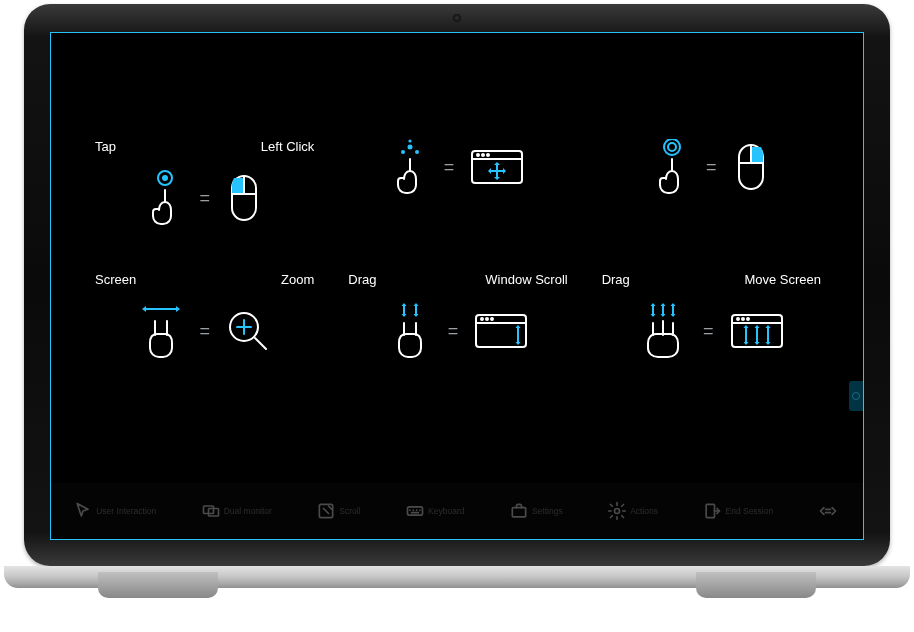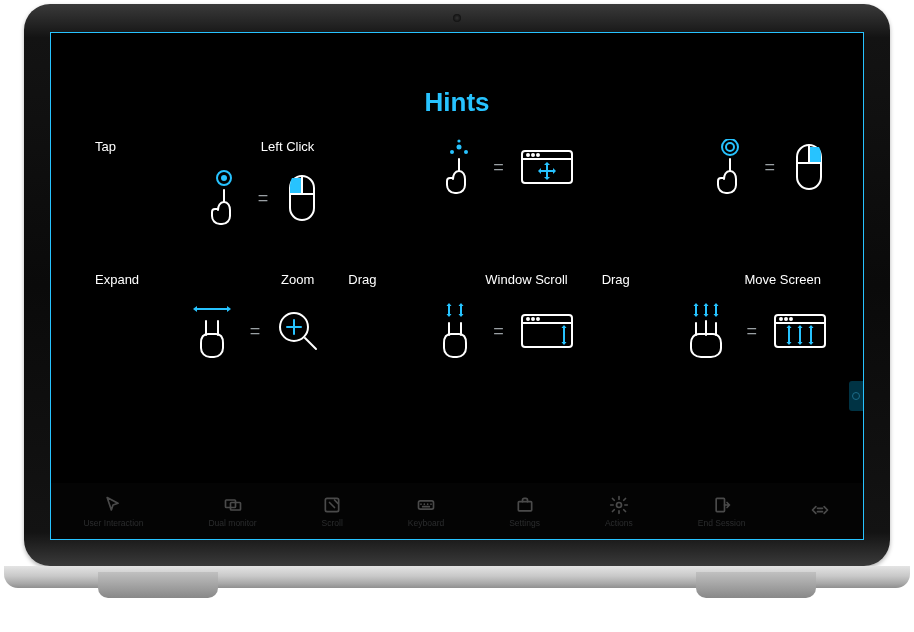--- a/index.html
+++ b/index.html
@@ -15,48 +15,47 @@
   .base .plate{position:absolute;left:0;top:0;width:100%;height:22px;
                background:linear-gradient(180deg,#e4e4e4 0%,#c9c9c9 45%,#a8a8a8 80%,#8f8f8f 100%);
                border-radius:0 0 14px 14px;}
   .base .feet{position:absolute;top:6px;width:120px;height:26px;background:linear-gradient(180deg,#c0c0c0,#888);border-radius:0 0 10px 10px;}
   .base .feet.l{left:94px;} .base .feet.r{right:94px;}
 
   
   .content{position:absolute;inset:0;color:#fff;}
   .title{position:absolute;left:0;top:54px;width:100%;text-align:center;font-size:26px;font-weight:700;color:#27c3ff;}
   .grid{position:absolute;left:36px;top:106px;width:742px;display:grid;grid-template-columns:repeat(3,1fr);column-gap:18px;row-gap:46px;}
-  .cell{display:flex;flex-direction:column;align-items:flex-end;}
+  .cell{display:flex;flex-direction:column;align-items:center;}
   .labels{display:flex;justify-content:space-between;width:100%;padding:0 8px 16px 8px;box-sizing:border-box;font-size:13px;}
   .labels.center{justify-content:center;gap:18px;}
   .row{display:flex;align-items:center;justify-content:center;gap:14px;}
   .eq{color:#9aa0a4;font-size:18px;}
   .ico svg{display:block;}
   
   .st{stroke:#fff;stroke-width:2;fill:none;stroke-linecap:round;stroke-linejoin:round;}
   .cy{fill:#27c3ff;stroke:none;}
   .cyst{stroke:#27c3ff;stroke-width:2;fill:none;stroke-linecap:round;stroke-linejoin:round;}
 
   
   .toolbar{position:absolute;left:0;bottom:0;width:100%;height:56px;display:flex;align-items:center;justify-content:space-around;background:#040404;}
-  .tbtn{display:flex;flex-direction:column;align-items:center;gap:3px;cursor:pointer;opacity:.28;}
+  .tbtn{display:flex;flex-direction:row;align-items:center;gap:3px;cursor:pointer;opacity:.28;}
   .tbtn svg{width:20px;height:20px;}
   .tbtn span{font-size:8.5px;color:#8a8f93;white-space:nowrap;}
   .side-tab{position:absolute;right:0;top:348px;width:14px;height:30px;background:#003344;border-radius:3px 0 0 3px;display:flex;align-items:center;justify-content:center;}
   .side-tab .dot{width:6px;height:6px;border:1px solid #1c6b88;border-radius:50%;}
 </style>
 </head>
 <body>
 
 <div class="laptop">
   <div class="bezel"></div>
   <div class="webcam"></div>
   <div class="screen">
     <div class="content">
-      <div class="title">Hints</div>
 
       <div class="grid">
 
         <div class="cell">
           <div class="labels">
             <span>Tap</span>
             <span>Left Click</span>
           </div>
           <div class="row">
             <span class="ico">
@@ -129,21 +128,21 @@
                 <line class="st" x1="20" y1="6" x2="20" y2="24"></line>
                 <line class="st" x1="8" y1="24" x2="32" y2="24"></line>
                 <path class="cy" d="M21 8 h9 a12 12 0 0 1 2 7 v8 h-11 z"></path>
               </svg>
             </span>
           </div>
         </div>
 
         <div class="cell">
           <div class="labels">
-            <span>Expand</span>
+            <span>Screen</span>
             <span>Zoom</span>
           </div>
           <div class="row">
             <span class="ico">
               <svg width="48" height="56" viewBox="0 0 48 56">
                 <g class="cyst">
                   <line x1="8" y1="6" x2="40" y2="6"></line>
                   <path d="M5 6l4-3v6z" class="cy"></path>
                     <path d="M43 6l-4-3v6z" class="cy"></path>
                 </g>

